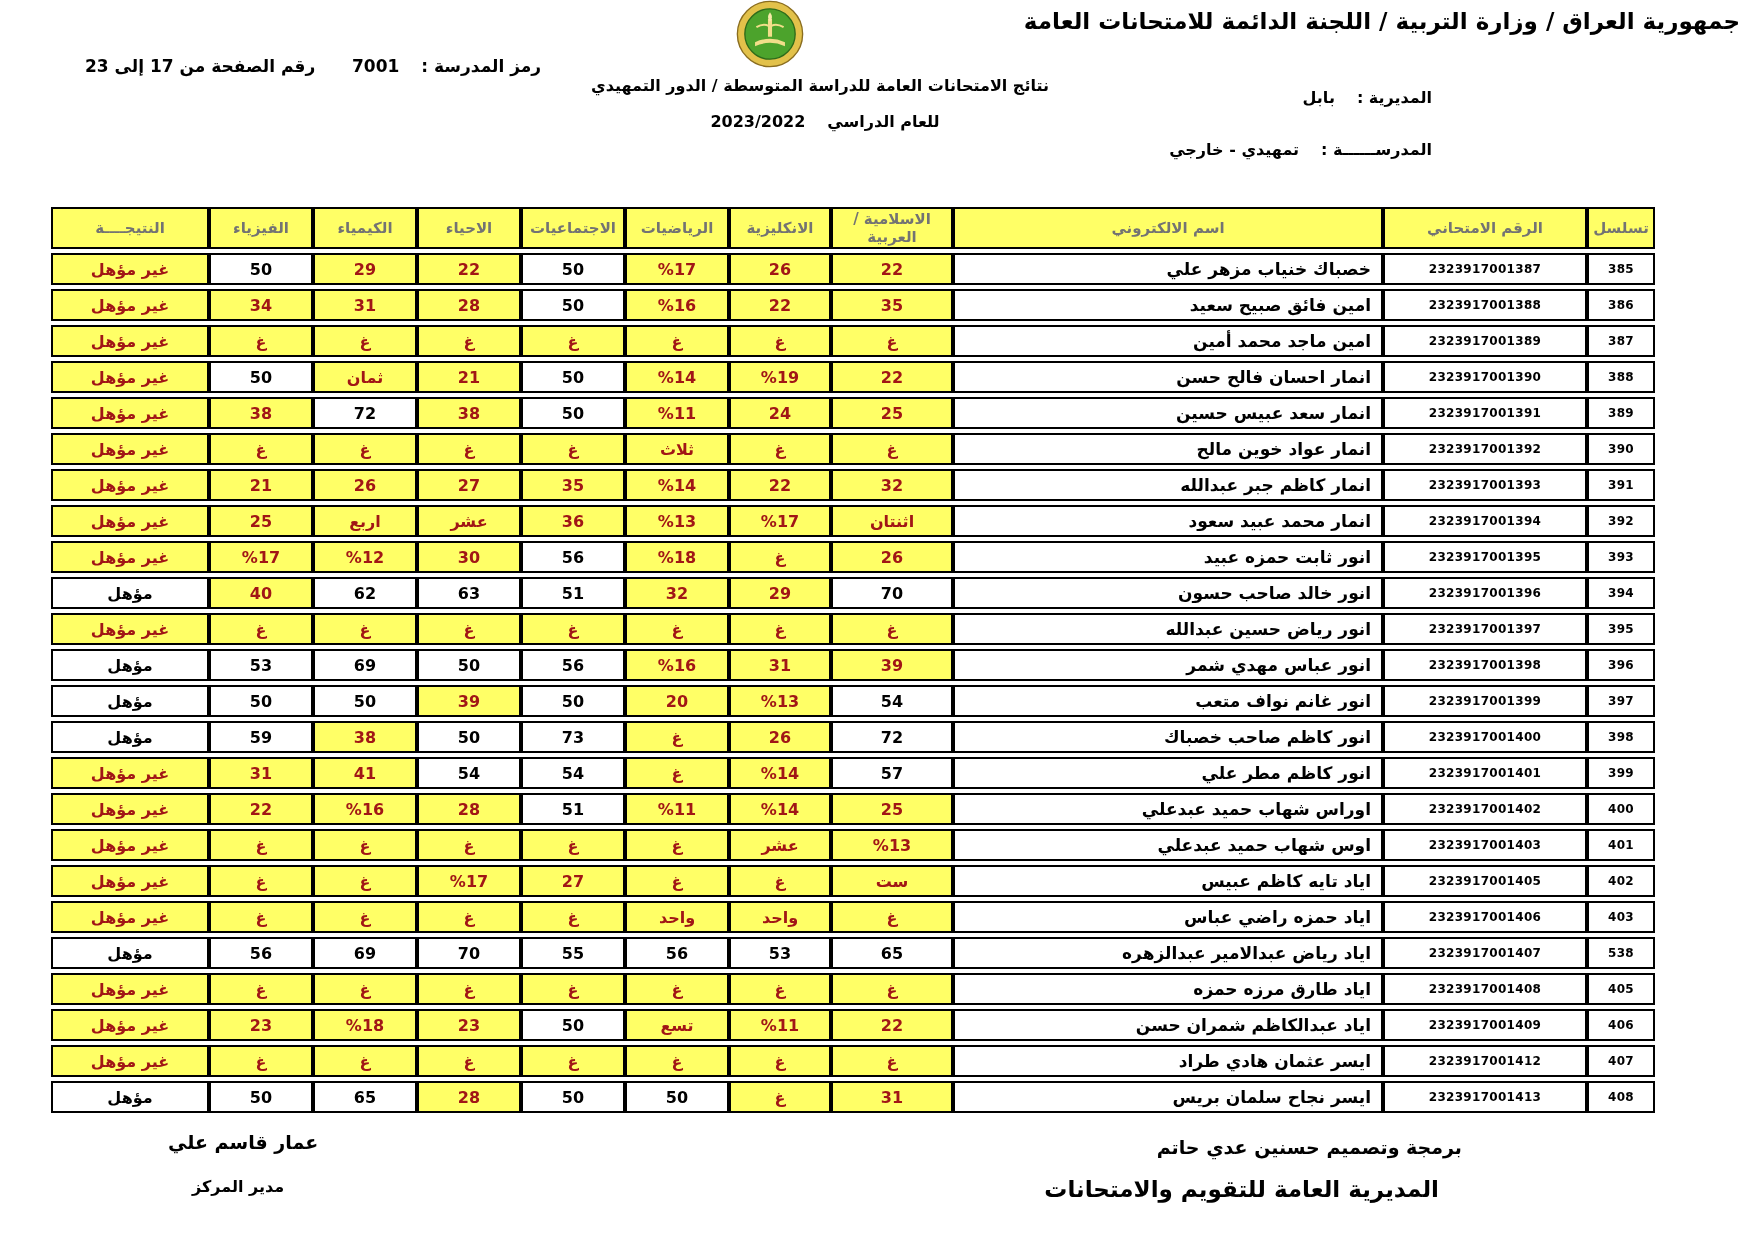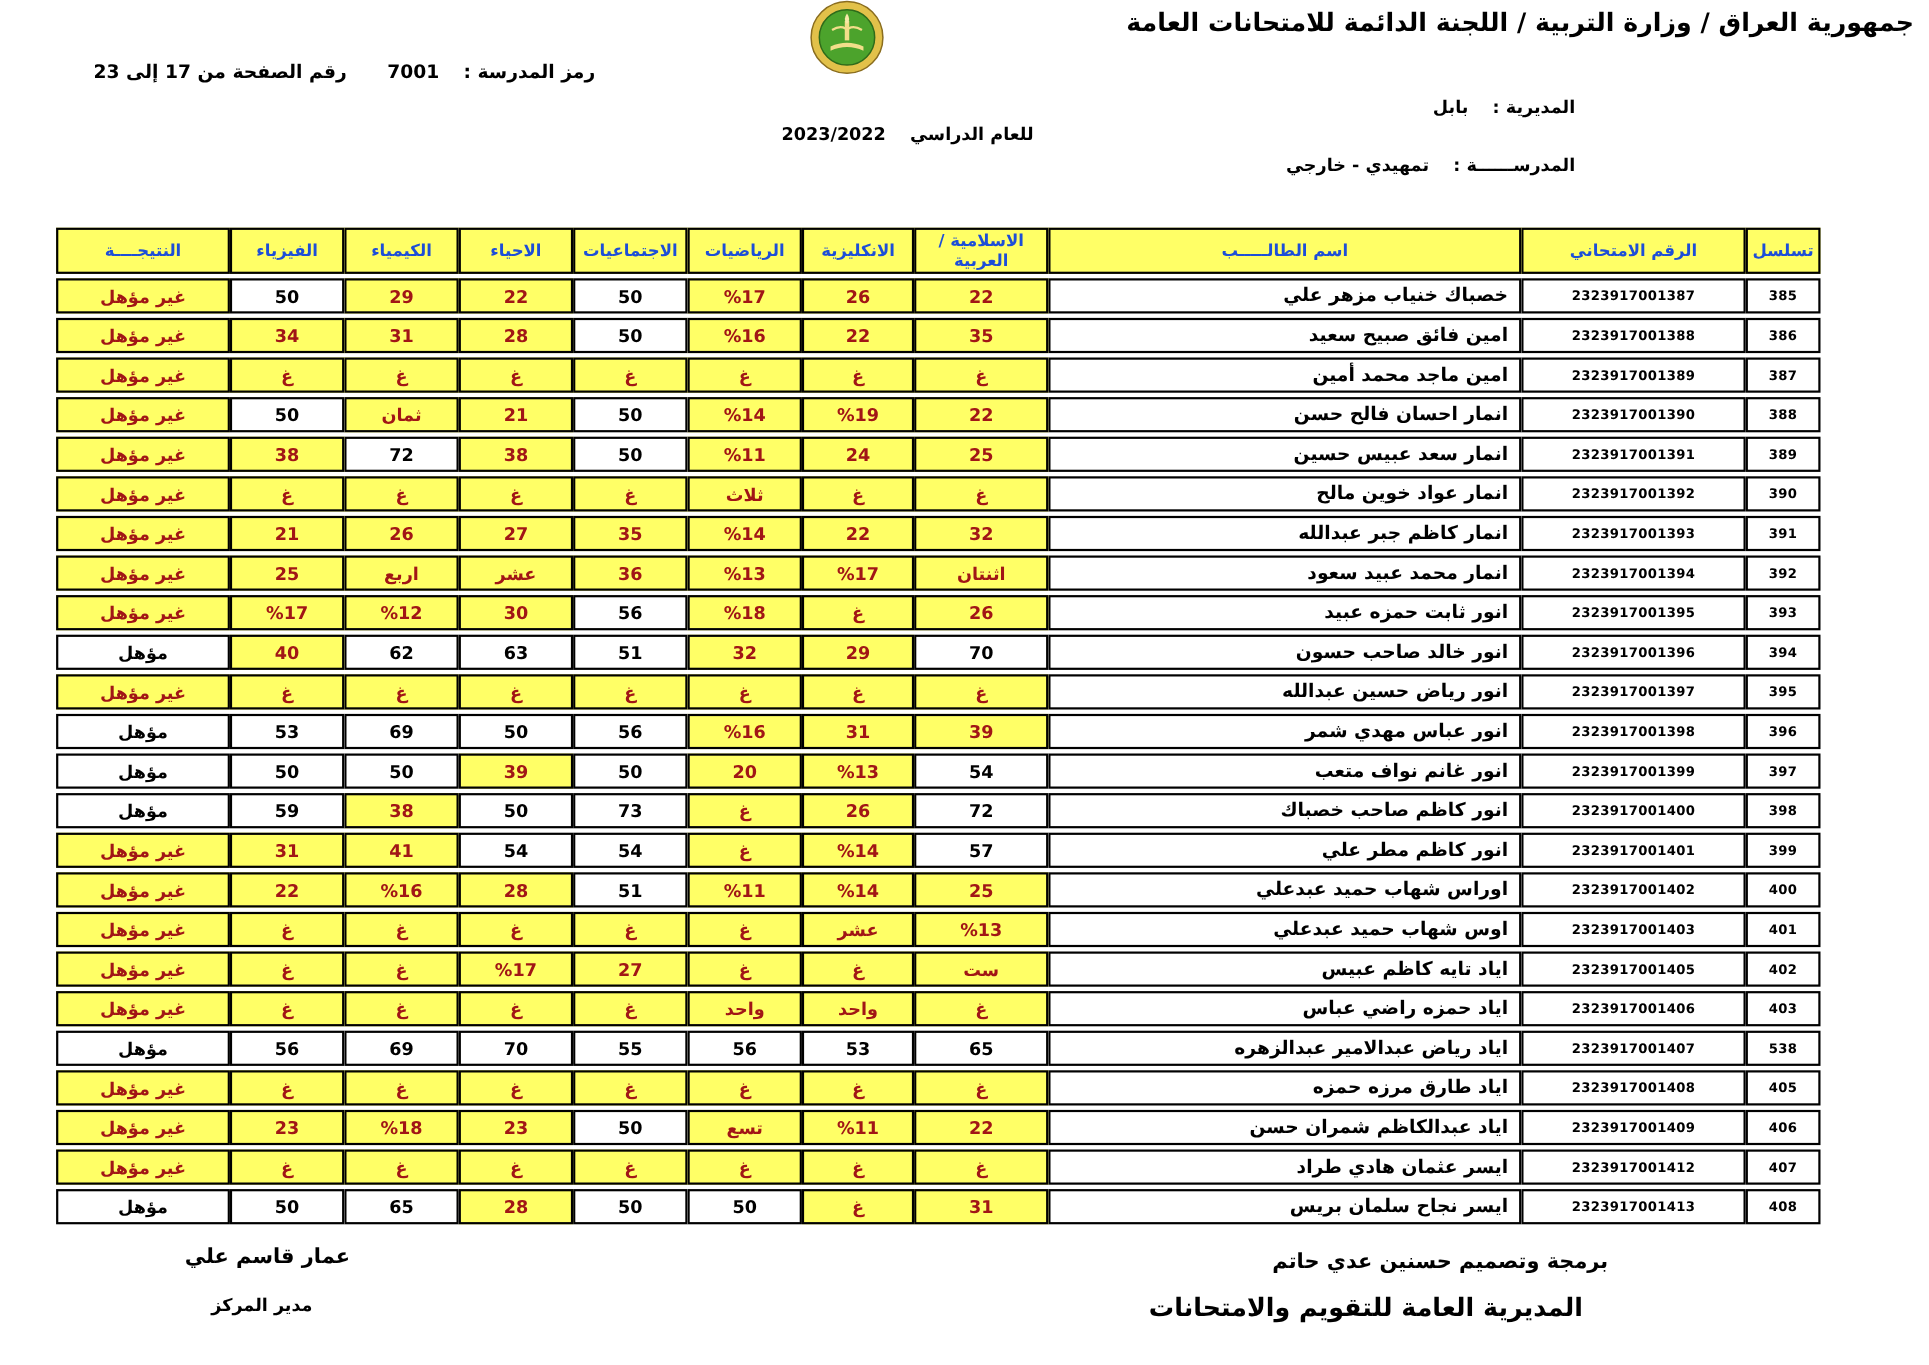--- a/index.html
+++ b/index.html
@@ -11,21 +11,21 @@
   .code-line{top:56px;left:352px;font-size:17px;}
   .page-range{top:56px;left:85px;font-size:17px;}
   .results-title{top:76px;left:590px;width:460px;text-align:center;font-size:16px;white-space:nowrap;}
   .year-line{top:112px;left:690px;width:270px;text-align:center;font-size:16px;}
   .dir-line{top:88px;right:322px;font-size:16px;}
   .school-line{top:140px;right:322px;font-size:16px;}
   .pair{display:inline-flex;gap:22px;}
   .logo{position:absolute;top:0;left:735px;width:70px;height:68px;}
   table.results{position:absolute;left:51px;top:203px;width:1604px;table-layout:fixed;
         border-collapse:separate;border-spacing:0 4px;direction:rtl;}
-  th{background:#FFFF66;color:#1d4ed8;border:2px solid #000;font-size:15px;height:30px;
+  th{background:#FFFF66;color:#737373;border:2px solid #000;font-size:15px;height:30px;
      padding:1px 1px;text-align:center;font-weight:bold;overflow:hidden;}
   td{border:2px solid #000;height:28px;background:#fff;text-align:center;
      font-weight:bold;font-size:16px;padding:0 2px;overflow:hidden;}
   td.name{text-align:right;padding-right:10px;font-size:17px;white-space:nowrap;}
   td.num{font-size:12px;letter-spacing:0.3px;}
   td.fail{background:#FFFF66;color:#A11616;}
   td.pass{background:#fff;color:#000;}
   .footer-right-1{top:1136px;right:292px;font-size:19px;}
   .footer-right-2{top:1176px;right:315px;font-size:23px;}
   .footer-left-1{top:1131px;left:168px;font-size:19px;}
@@ -49,20 +49,21 @@
 
 
   <div class="abs code-line">
     <span class="pair">
       <span>رمز المدرسة :</span>
       <span>7001</span>
     </span>
   </div>
   <div class="abs page-range">رقم الصفحة من  17 إلى 23</div>
 
+  <div class="abs results-title">نتائج الامتحانات العامة للدراسة المتوسطة / الدور التمهيدي</div>
 
   <div class="abs dir-line">
     <span class="pair">
       <span>المديرية :</span>
       <span>بابل</span>
     </span>
   </div>
 
   <div class="abs year-line">
     <span class="pair">
@@ -89,21 +90,21 @@
       <col style="width:104px">
         <col style="width:104px">
         <col style="width:104px">
       <col style="width:104px">
         <col style="width:158px">
     </colgroup>
     <thead>
       <tr>
         <th>تسلسل</th>
         <th>الرقم الامتحاني</th>
-        <th>اسم الطالـــــب</th>
+        <th>اسم الالكتروني</th>
         <th>الاسلامية / العربية</th>
         <th>الانكليزية</th>
         <th>الرياضيات</th>
         <th>الاجتماعيات</th>
         <th>الاحياء</th>
         <th>الكيمياء</th>
         <th>الفيزياء</th>
         <th>النتيجــــة</th>
       </tr>
     </thead>

